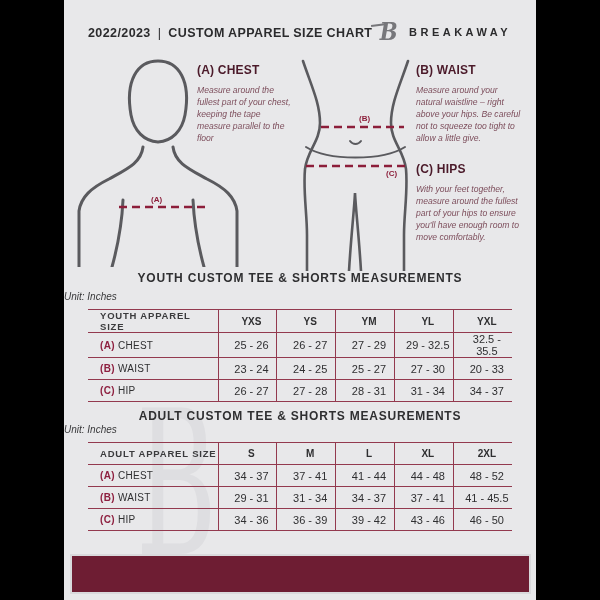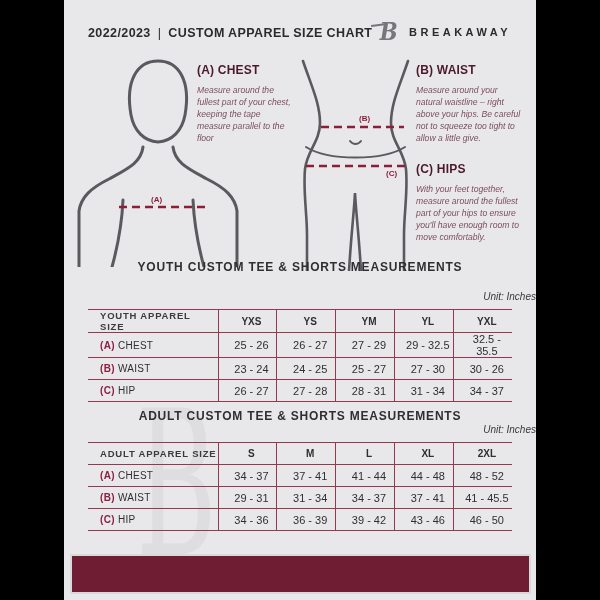--- a/index.html
+++ b/index.html
@@ -63,21 +63,21 @@
   }
   .iblock p {
     font-style:italic; font-size:8.6px; line-height:1.4; color:#7D4E5C;
   }
   
   .sec-title {
     position:absolute; left:0; width:100%; text-align:center; z-index:1;
     font-weight:bold; font-size:12px; letter-spacing:.8px; color:#2F2F31;
   }
   .sec-unit {
-    position:absolute; left:0; width:100%; text-align:right; z-index:1;
+    position:absolute; left:0; width:100%; text-align:left; z-index:1;
     font-style:italic; font-size:10px; color:#39393B;
   }
   
   table.size-table {
     position:absolute; left:24px; width:424px; z-index:1;
     border-collapse:collapse; table-layout:fixed;
   }
   table.size-table tr { border-top:1.5px solid #93394E; }
   table.size-table tbody tr:last-child { border-bottom:1.5px solid #93394E; }
   table.size-table th + th, table.size-table td + td { border-left:1.3px solid #93394E;padding-left:8px; }
@@ -87,21 +87,21 @@
   }
   table.size-table th:first-child, table.size-table td:first-child {
     width:130px; text-align:left; padding-left:12px;
   }
   table.size-table th:first-child { font-weight:bold; letter-spacing:.8px; font-size:9.5px; color:#3B3B3D; }
   table.size-table th { font-weight:bold; font-size:10px; }
   table.size-table td:first-child { font-size:10px; letter-spacing:.3px; }
   table.size-table .prefix { font-weight:bold; color:#8E2040; }
   #youth-table { top:309px; }
   #adult-table { top:442px; }
-  #youth-title { top:260px; } #youth-unit { top:291px; }
+  #youth-title { top:271px; } #youth-unit { top:291px; }
   #adult-title { top:409px; } #adult-unit { top:424px; }
   
   .footer-bar {
     position:absolute; left:8px; top:556px; width:457px; height:36px; z-index:3;
     background:#6E1D33; box-shadow:0 0 0 2px #D9D9DC;
   }
 </style>
 </head>
 <body>
 
@@ -180,21 +180,21 @@
           <td>27 - 29</td>
           <td>29 - 32.5</td>
           <td>32.5 - 35.5</td>
         </tr>
         <tr>
           <td><span class="prefix">(B)</span> WAIST</td>
           <td>23 - 24</td>
           <td>24 - 25</td>
           <td>25 - 27</td>
           <td>27 - 30</td>
-          <td>30 - 26</td>
+          <td>20 - 33</td>
         </tr>
         <tr>
           <td><span class="prefix">(C)</span> HIP</td>
           <td>26 - 27</td>
           <td>27 - 28</td>
           <td>28 - 31</td>
           <td>31 - 34</td>
           <td>34 - 37</td>
         </tr>
       </tbody>

